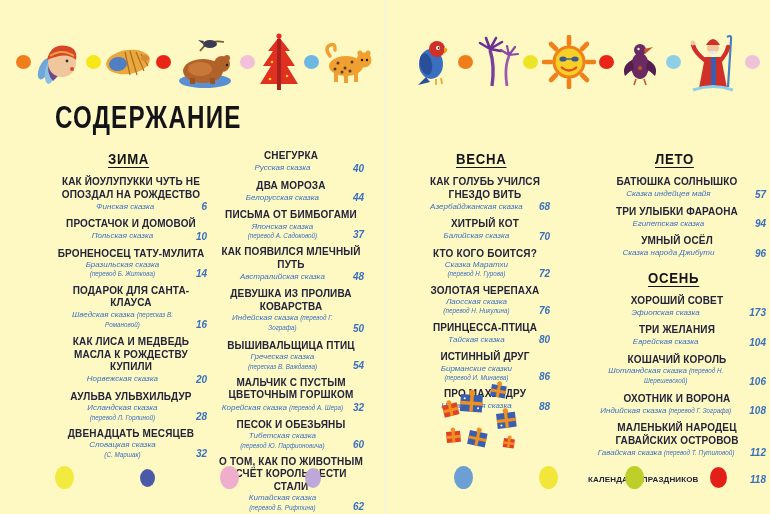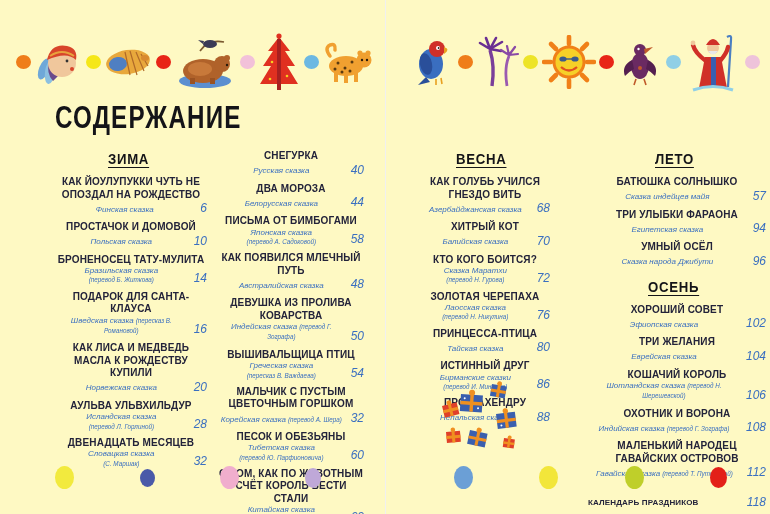--- a/index.html
+++ b/index.html
@@ -45,21 +45,21 @@
   .entry-title {
     font-weight:700; font-size:10px; line-height:1.25; color:#23233a; letter-spacing:0.15px;
   }
   .entry-bottom { display:flex; justify-content:space-between; align-items:flex-end; }
   .entry-sub { flex:1 1 auto; min-width:0; }
   .entry-origin { font-style:italic; font-size:8px; line-height:1.3; color:#3a6fc0; }
   .inline-note { font-size:6.3px; margin-left:2px; }
   .inline-note:empty { display:none; margin:0; }
   .entry-note { font-style:italic; font-size:6.3px; line-height:1.3; color:#3a6fc0; }
   .entry-note:empty { display:none; }
-  .entry-page { font-style:italic; font-size:12px; font-weight:400; color:#3a6fc0; padding-left:6px; }
+  .entry-page { font-style:italic; font-size:10px; font-weight:700; color:#3a6fc0; padding-left:6px; }
 
   .calendar-row { display:flex; justify-content:space-between; align-items:center; margin-top:16px; }
   .calendar-title { font-weight:700; font-size:8px; color:#23233a; letter-spacing:0.15px; }
 
   .gifts { position:absolute; left:436px; top:380px; }
 
   .bottom-dots { position:absolute; top:466px; display:flex; justify-content:space-between; }
   .bottom-dots-left  { left:55px;  width:266px; }
   .bottom-dots-right { left:454px; width:273px; }
 </style>
@@ -326,21 +326,21 @@
           </div>
         </div>
 
         <div class="entry">
           <div class="entry-title">ПИСЬМА ОТ БИМБОГАМИ</div>
           <div class="entry-bottom">
             <div class="entry-sub">
               <div class="entry-origin"><span>Японская сказка</span></div>
               <div class="entry-note">(перевод А. Садоковой)</div>
             </div>
-            <div class="entry-page">58</div>
+            <div class="entry-page">37</div>
           </div>
         </div>
 
         <div class="entry">
           <div class="entry-title">КАК ПОЯВИЛСЯ МЛЕЧНЫЙ ПУТЬ</div>
           <div class="entry-bottom">
             <div class="entry-sub">
               <div class="entry-origin"><span>Австралийская сказка</span></div>
 
             </div>
@@ -530,21 +530,21 @@
     <div>
 
 
         <div class="entry">
           <div class="entry-title">ХОРОШИЙ СОВЕТ</div>
           <div class="entry-bottom">
             <div class="entry-sub">
               <div class="entry-origin"><span>Эфиопская сказка</span></div>
 
             </div>
-            <div class="entry-page">102</div>
+            <div class="entry-page">173</div>
           </div>
         </div>
 
         <div class="entry">
           <div class="entry-title">ТРИ ЖЕЛАНИЯ</div>
           <div class="entry-bottom">
             <div class="entry-sub">
               <div class="entry-origin"><span>Еврейская сказка</span></div>
 
             </div>

